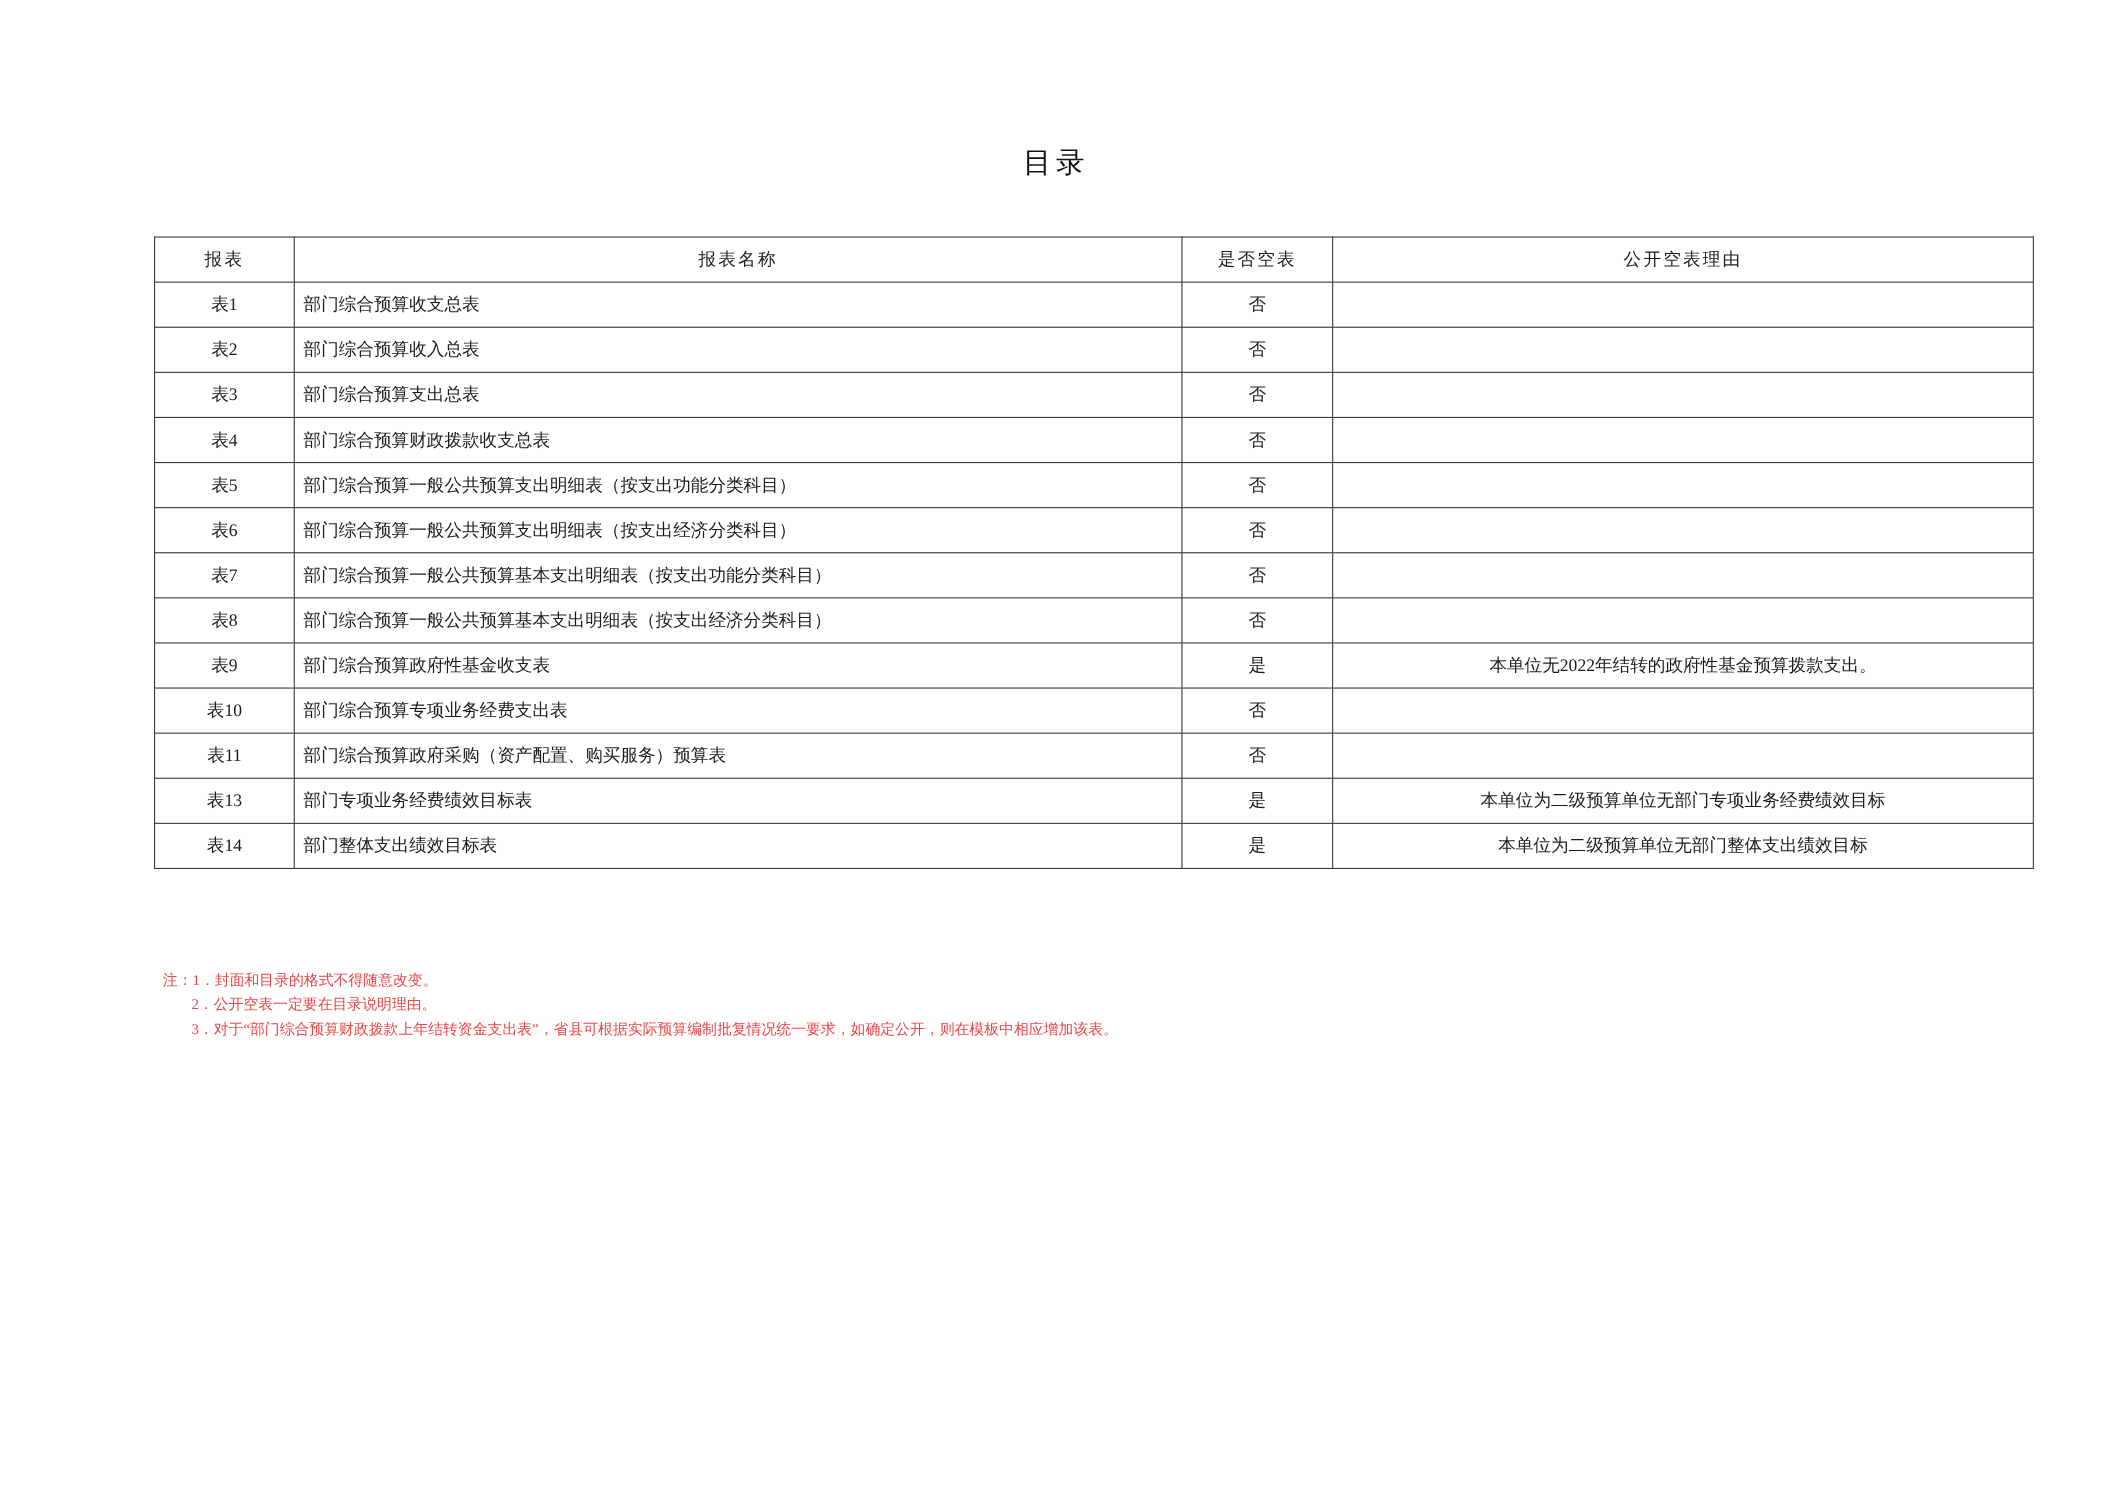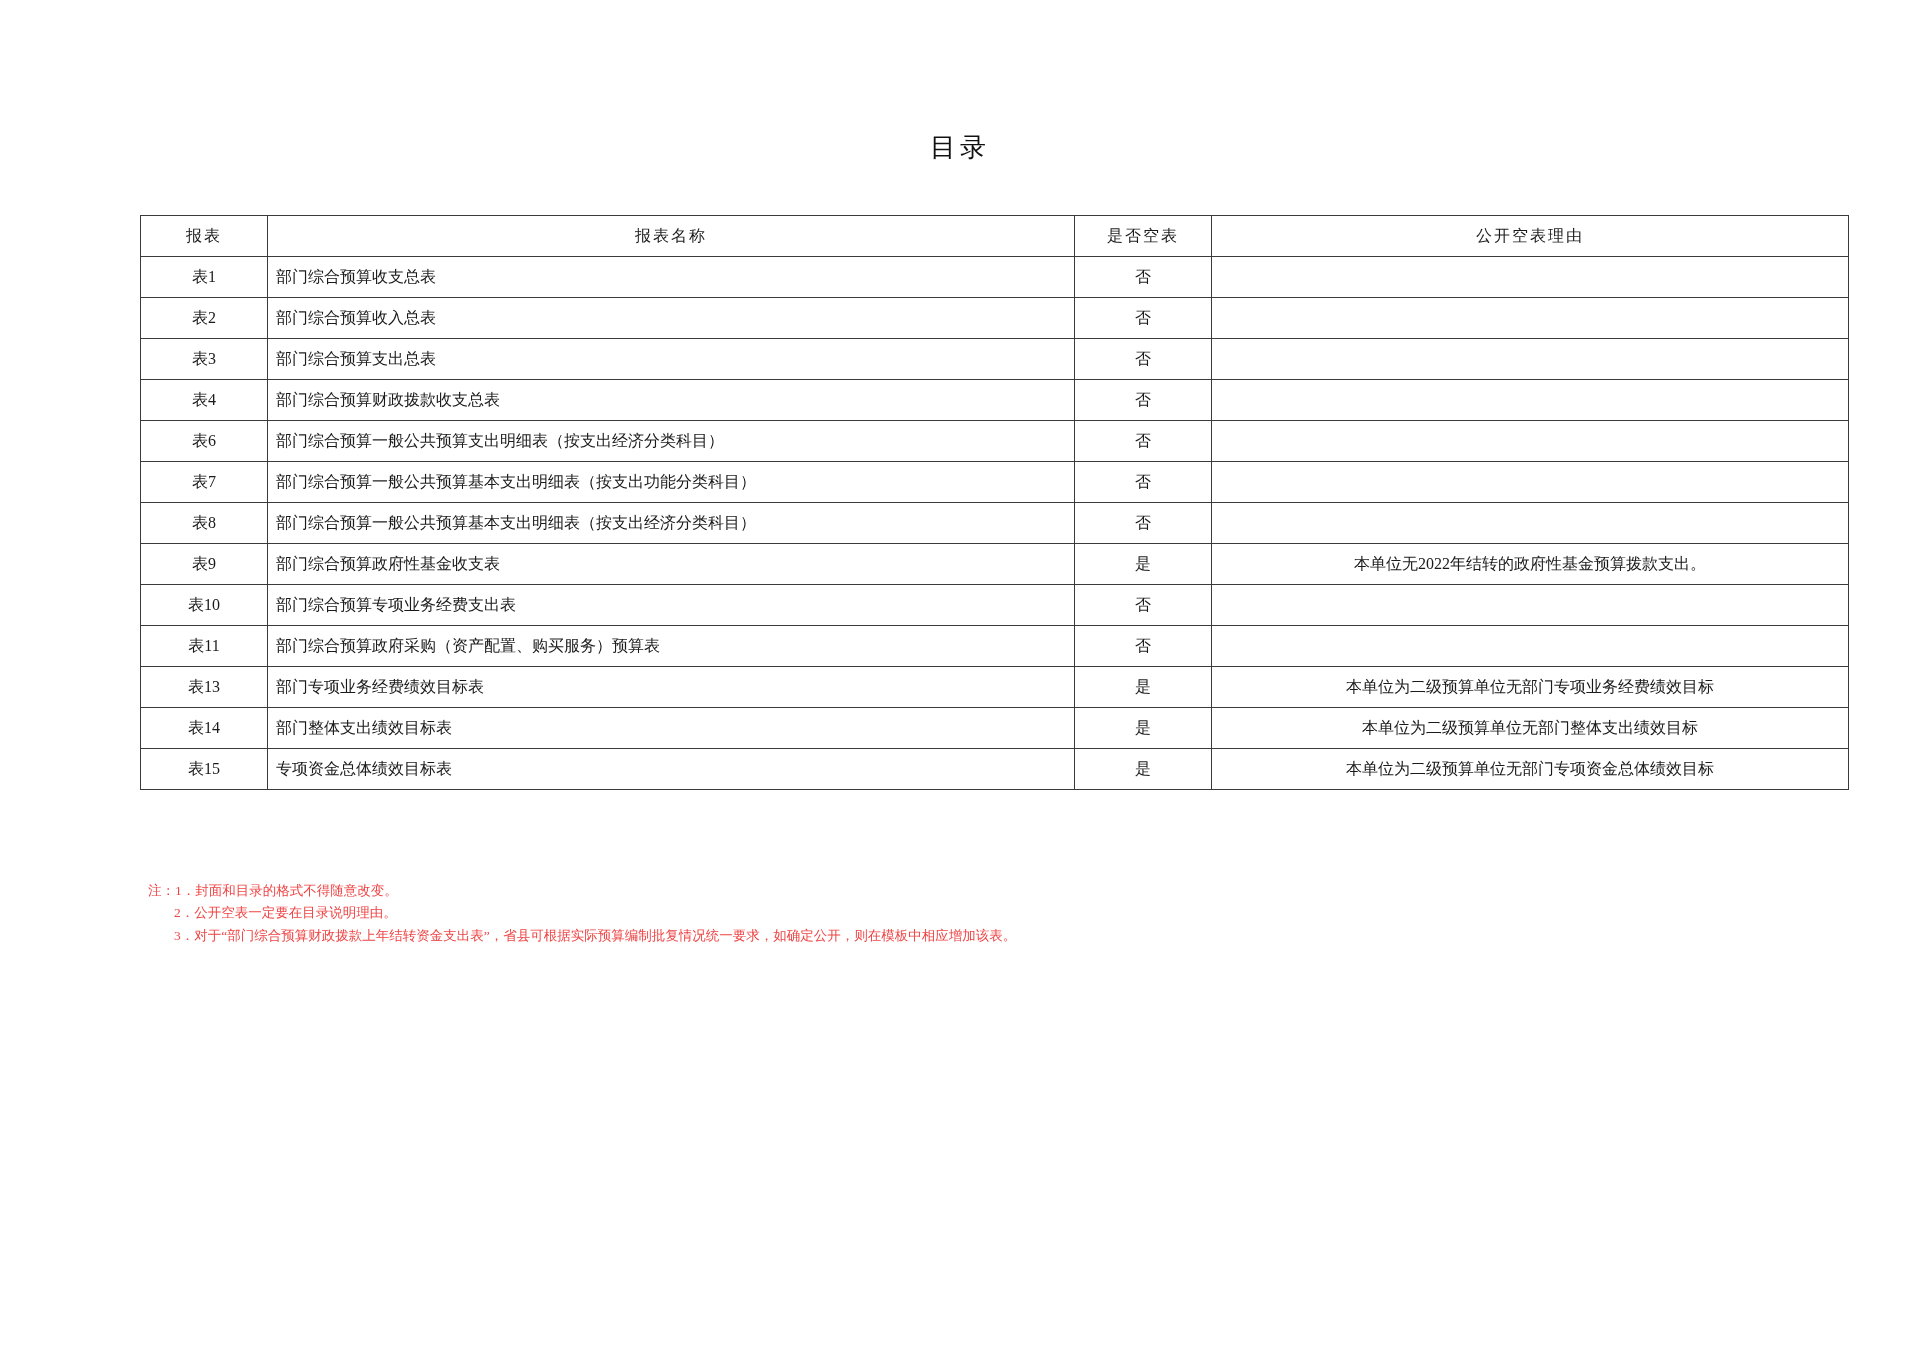--- a/index.html
+++ b/index.html
@@ -108,20 +108,26 @@
         <td class="col-flag">否</td>
         <td class="col-reason"></td>
       </tr>
       <tr>
         <td class="col-no">表4</td>
         <td class="col-name">部门综合预算财政拨款收支总表</td>
         <td class="col-flag">否</td>
         <td class="col-reason"></td>
       </tr>
       <tr>
+        <td class="col-no">表5</td>
+        <td class="col-name">部门综合预算一般公共预算支出明细表（按支出功能分类科目）</td>
+        <td class="col-flag">否</td>
+        <td class="col-reason"></td>
+      </tr>
+      <tr>
         <td class="col-no">表6</td>
         <td class="col-name">部门综合预算一般公共预算支出明细表（按支出经济分类科目）</td>
         <td class="col-flag">否</td>
         <td class="col-reason"></td>
       </tr>
       <tr>
         <td class="col-no">表7</td>
         <td class="col-name">部门综合预算一般公共预算基本支出明细表（按支出功能分类科目）</td>
         <td class="col-flag">否</td>
         <td class="col-reason"></td>
@@ -155,26 +161,20 @@
         <td class="col-name">部门专项业务经费绩效目标表</td>
         <td class="col-flag">是</td>
         <td class="col-reason">本单位为二级预算单位无部门专项业务经费绩效目标</td>
       </tr>
       <tr>
         <td class="col-no">表14</td>
         <td class="col-name">部门整体支出绩效目标表</td>
         <td class="col-flag">是</td>
         <td class="col-reason">本单位为二级预算单位无部门整体支出绩效目标</td>
       </tr>
-      <tr>
-        <td class="col-no">表15</td>
-        <td class="col-name">专项资金总体绩效目标表</td>
-        <td class="col-flag">是</td>
-        <td class="col-reason">本单位为二级预算单位无部门专项资金总体绩效目标</td>
-      </tr>
     </tbody>
   </table>
 
   <div class="notes">
     <div class="line">
       <span>注：</span><span>1．封面和目录的格式不得随意改变。</span>
     </div>
     <div class="line indent">
       <span>2．公开空表一定要在目录说明理由。</span>
     </div>

